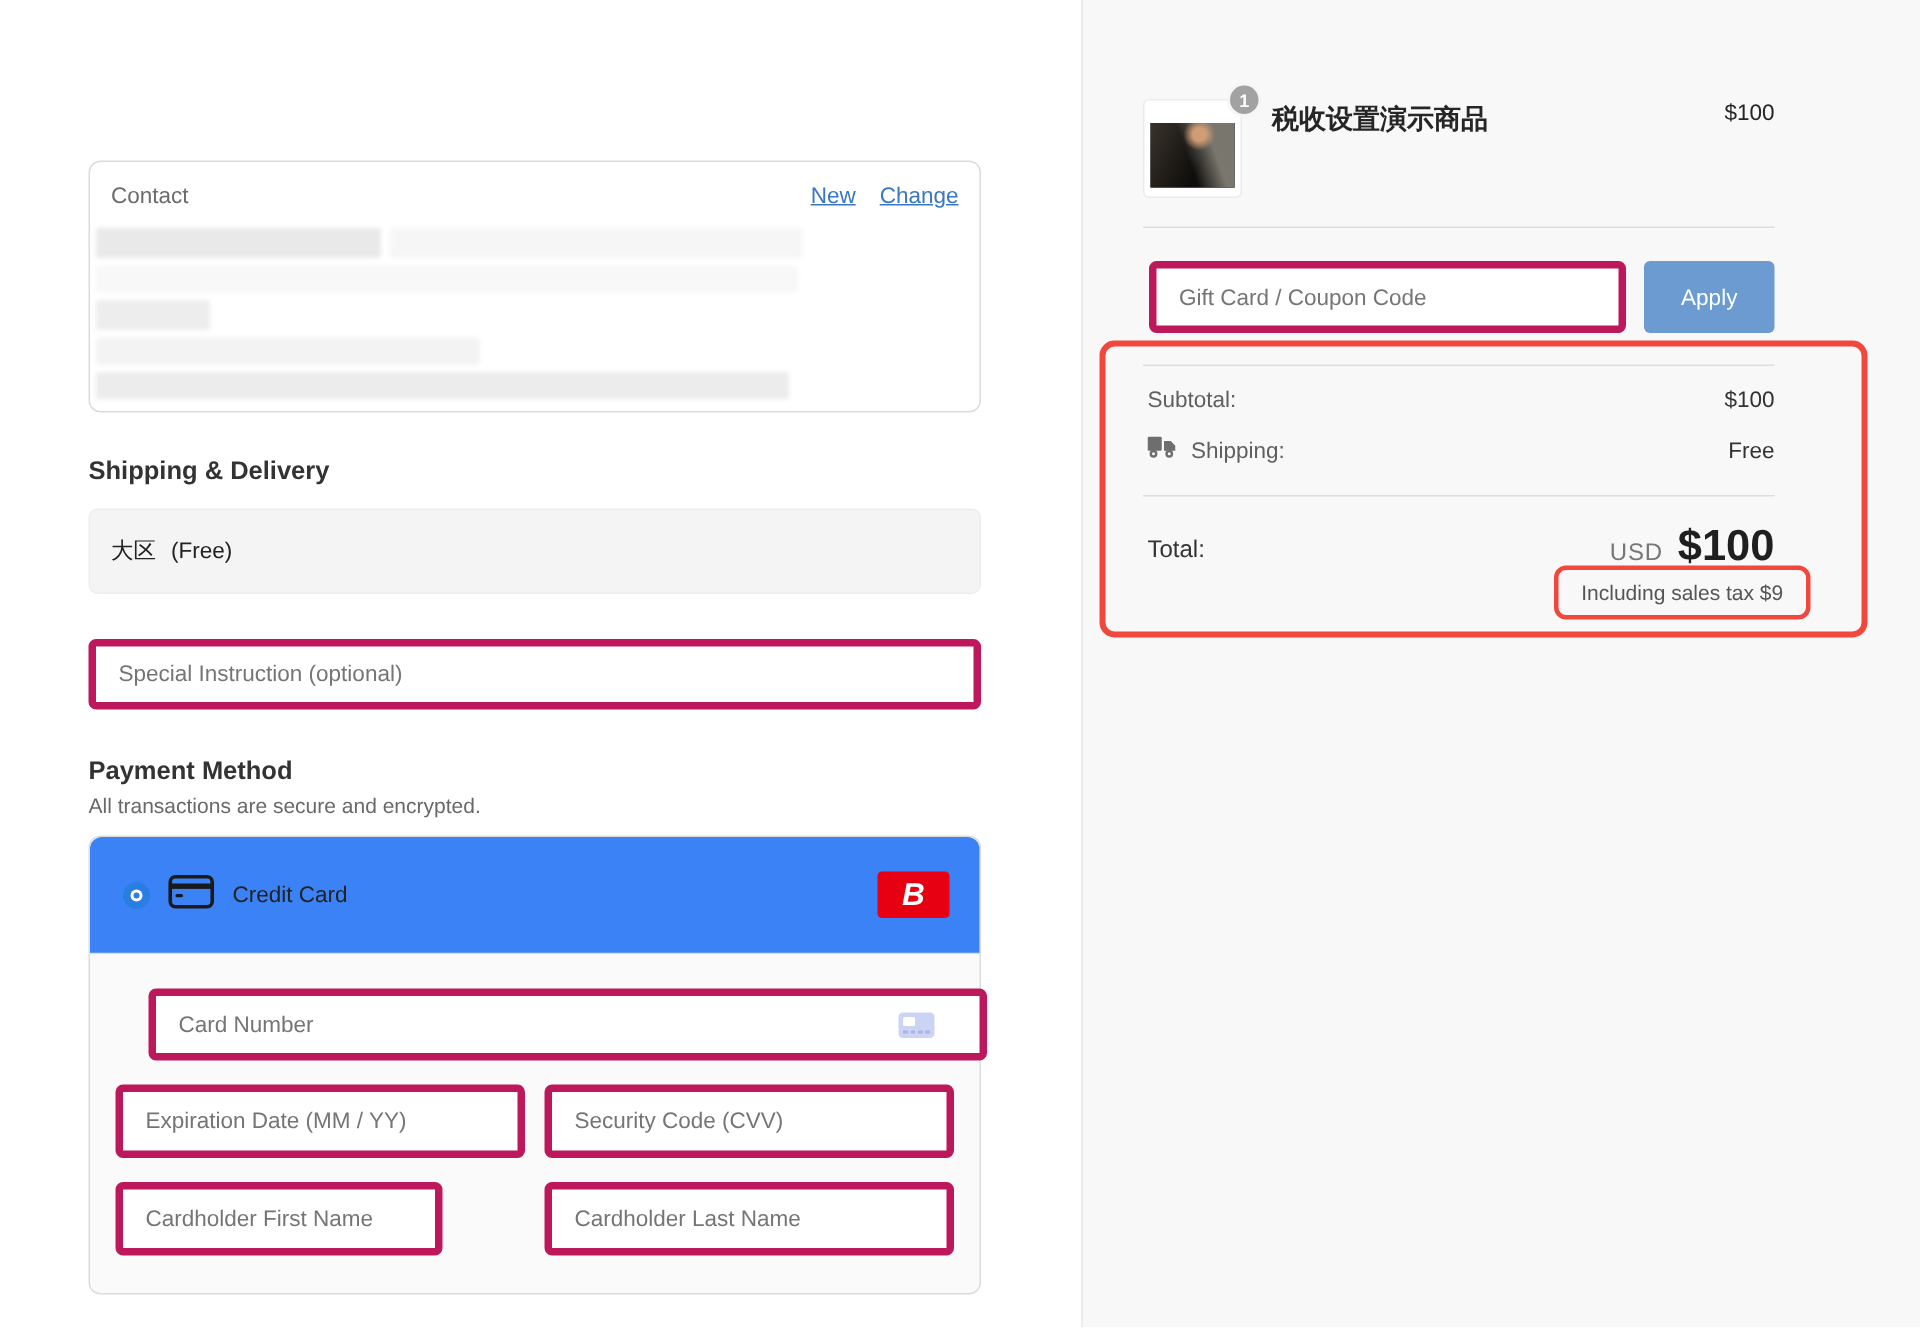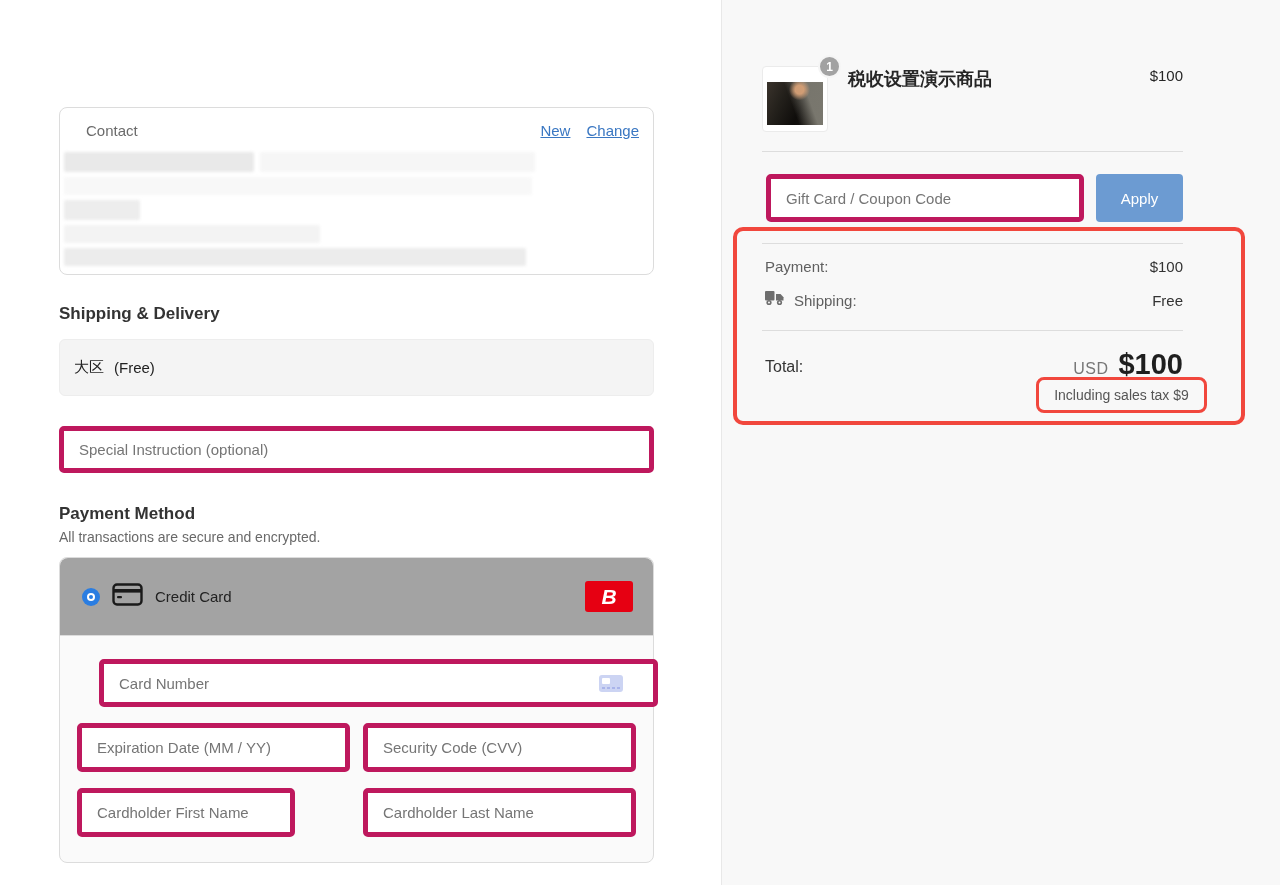--- a/index.html
+++ b/index.html
@@ -13,21 +13,21 @@
   .abs { position:absolute; }
 
   
   .right-bg { left:721px; top:0; width:559px; height:885px;
     background:#f8f8f8; border-left:1px solid #e8e8e8; }
 
   
   .contact-card { left:59px; top:107px; width:595px; height:168px;
     background:#fff; border:1px solid #dcdcdc; border-radius:8px; }
   .contact-head { position:absolute; left:14px; right:14px; top:14px;
-    display:flex; align-items:center;margin-left:12px; }
+    display:flex; align-items:center; }
   .contact-label { color:#6b6b6b; font-size:15px; }
   .contact-links { margin-left:auto; display:flex; gap:16px; }
   .link { color:#3a77c2; font-size:15px; text-decoration:underline; cursor:pointer; }
   .redacted-wrap { position:absolute; left:4px; top:44px; right:14px;
     filter:blur(1.5px); }
   .red-row { display:flex; gap:6px; margin-bottom:5px; }
   .rb { border-radius:2px; }
 
   
   .section-heading { font-size:17px; font-weight:700; color:#333; }
@@ -41,21 +41,21 @@
 
   
   .txt-input { border:5px solid #be185d; border-radius:5px; background:#fff;
     font-family:inherit; font-size:15px; color:#4c1d95; padding:16px 15px; outline:none; }
   .txt-input::placeholder { color:#757575; opacity:1; }
 
   
   .pay-panel { left:59px; top:557px; width:595px; height:306px;
     border:1px solid #dcdcdc; border-radius:8px; background:#fafafa; }
   .pay-header { position:absolute; left:0; right:0; top:0; height:78px;
-    background:#a3a3a3; border-bottom:1px solid #dcdcdc; border-radius:8px 8px 0 0;
+    background:#3b82f6; border-bottom:1px solid #dcdcdc; border-radius:8px 8px 0 0;
     display:flex; align-items:center; padding:0 20px 0 22px; }
   .radio { width:18px; height:18px; border-radius:50%;
     background:var(--radio-blue,#2a7de1); position:relative; flex:0 0 aupx; cursor:pointer; }
   .radio::after { content:""; position:absolute; left:5px; top:5px; width:8px; height:8px;
     border-radius:50%; background:#fff; }
   .radio::before { content:""; position:absolute; left:7px; top:7px; width:4px; height:4px;
     border-radius:50%; background:var(--radio-blue,#2a7de1); z-index:1; }
   .cc-icon { margin-left:12px; }
   .method-label { margin-left:12px; font-size:15px; color:#222; }
   .brand-logo { margin-left:auto; width:48px; height:31px; border-radius:3px;
@@ -188,21 +188,21 @@
   </div>
 
   <div class="abs hr" style="left:762px;top:151px;width:421px"></div>
 
   <input class="abs txt-input coupon-input" placeholder="Gift Card / Coupon Code" style="">
   <button class="abs apply-btn">Apply</button>
 
   <div class="abs hr" style="left:762px;top:243px;width:421px"></div>
 
   <div class="abs sum-row" style="top:258px">
-    <span class="sum-label">Payment:</span>
+    <span class="sum-label">Subtotal:</span>
     <span class="sum-value">$100</span>
   </div>
 
   <div class="abs sum-row" style="top:291px">
     <span class="sum-label">
       <span>
         <svg width="20" height="15" viewBox="0 0 20 15">
           <rect x="0" y="0" width="9.5" height="9.5" rx="1" fill="#6e6e6e"></rect>
           <path d="M11 3 h4.5 l3 3.2 v3.3 h-7.5 z" fill="#6e6e6e"></path>
           <circle cx="4" cy="11.5" r="2.6" fill="#6e6e6e"></circle>

